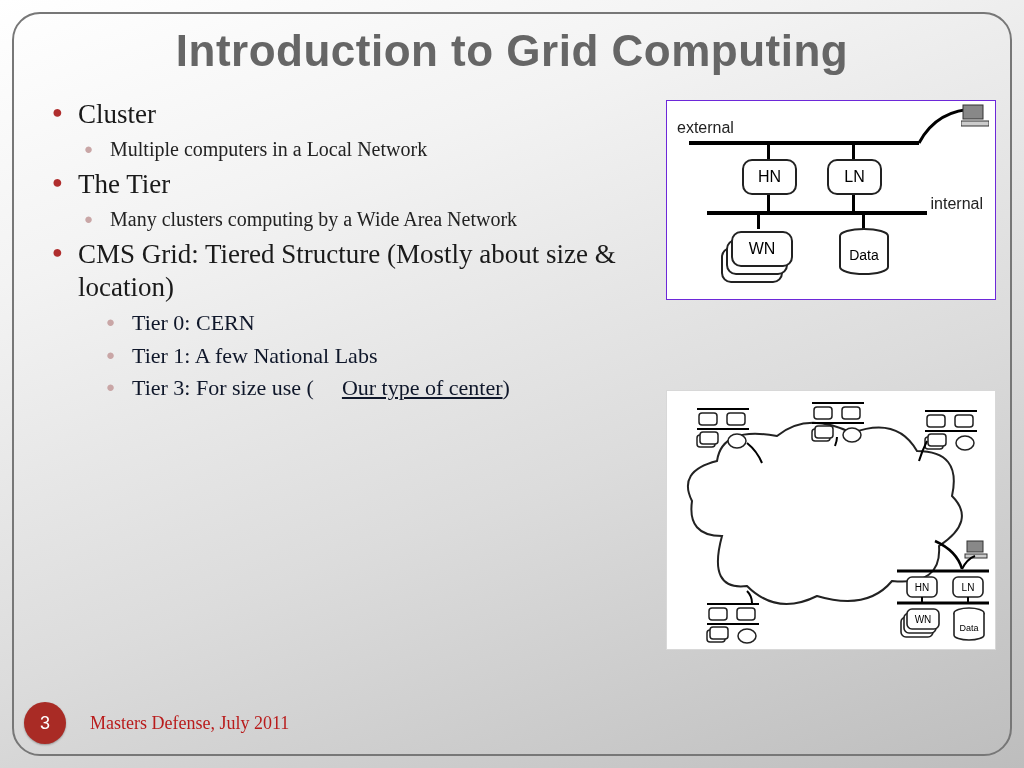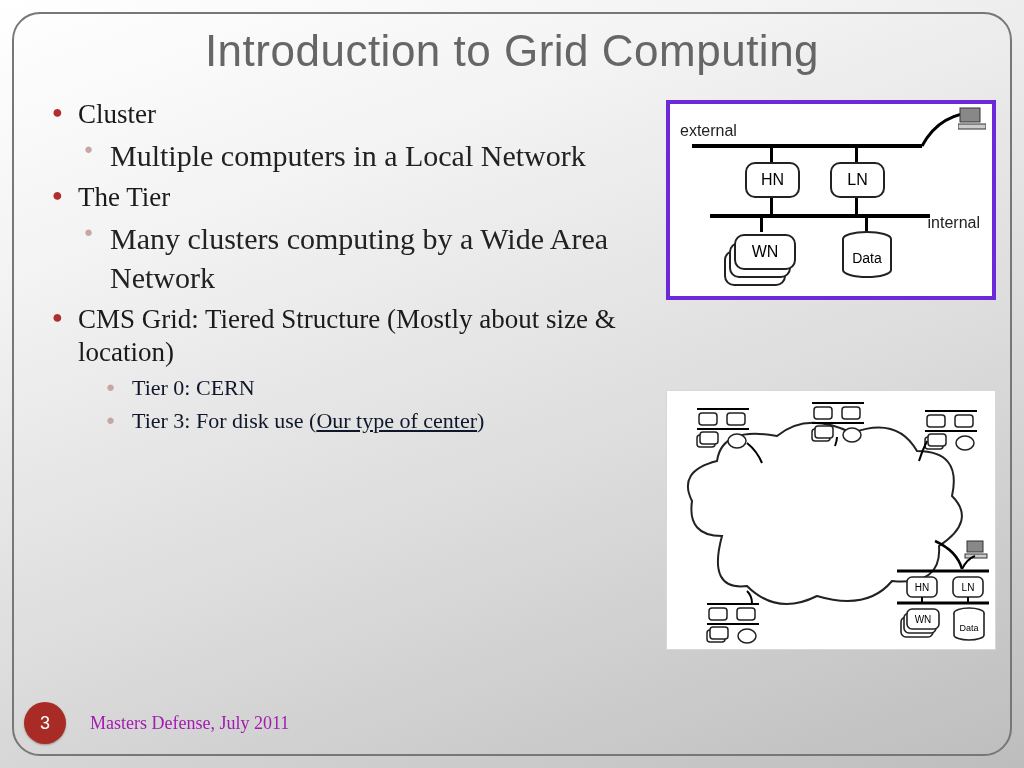--- a/index.html
+++ b/index.html
@@ -17,21 +17,21 @@
     border: 2px solid #777;
     border-radius: 28px;
     pointer-events: none;
   }
   .title {
     position: absolute;
     top: 26px;
     left: 0; right: 0;
     text-align: center;
     font-family: "Segoe UI", "Gill Sans", "Trebuchet MS", sans-serif;
-    font-weight: 400;
+    font-weight: 700;
     font-size: 44px;
     color: #666;
     letter-spacing: 0.5px;
   }
   .content {
     position: absolute;
     top: 98px;
     left: 48px;
     width: 590px;
     color: #1a1a1a;
@@ -54,21 +54,21 @@
     top: 3px;
     font-size: 18px;
   }
   ul.lvl2 {
     list-style: none;
     margin-top: 4px;
   }
   ul.lvl2 > li {
     position: relative;
     padding-left: 32px;
-    font-size: 30px;
+    font-size: 20px;
     margin-bottom: 6px;
     line-height: 1.3;
     color: #222;
   }
   ul.lvl2 > li::before {
     content: "●";
     color: #c9a6a6;
     position: absolute;
     left: 6px;
     top: 4px;
@@ -87,30 +87,30 @@
     color: #0f172a;
   }
   ul.lvl3 > li::before {
     content: "●";
     color: #c9a6a6;
     position: absolute;
     left: 28px;
     top: 4px;
     font-size: 15px;
   }
-  .underline { text-decoration: underline; }
+  .underline { text-decoration: underline; margin-left: 28px; }
 
   .diagram1 {
     position: absolute;
     top: 100px;
     right: 28px;
     width: 330px;
     height: 200px;
     background: #fff;
-    border: 4px solid #6d28d9;
+    border: 1px solid #6d28d9;
   }
   .diagram2 {
     position: absolute;
     top: 390px;
     right: 28px;
     width: 330px;
     height: 260px;
     background: #fff;
     border: 1px solid #d8d8d8;
   }
@@ -130,21 +130,21 @@
     font-size: 18px;
     display:flex; align-items:center; justify-content:center;
     box-shadow: 0 1px 2px rgba(0,0,0,0.3);
   }
   .footer-text {
     position: absolute;
     left: 90px;
     bottom: 34px;
     font-family: Georgia, serif;
     font-size: 18px;
-    color: #a21caf;
+    color: #b91c1c;
   }
 </style>
 </head>
 <body>
 
 <div class="slide-border"></div>
 
 <h1 class="title">Introduction to Grid Computing</h1>
 
 <div class="content">
@@ -158,29 +158,30 @@
     <li>
       <span>The Tier</span>
       <ul class="lvl2">
         <li>Many clusters computing by a Wide Area Network</li>
       </ul>
     </li>
     <li>
       <span>CMS Grid: Tiered Structure (Mostly about size &amp; location)</span>
       <ul class="lvl3">
         <li>Tier 0: CERN</li>
-        <li><span>Tier 3: For disk use (</span><span class="underline">Our type of center</span><span>)</span></li>
+        <li>Tier 1: A few National Labs</li>
+        <li><span>Tier 3: For size use (</span><span class="underline">Our type of center</span><span>)</span></li>
       </ul>
     </li>
   </ul>
 </div>
 
 <div class="diagram1">
   <span class="d1-label" style="left:10px; top:18px;">external</span>
-  <span class="d1-label" style="right:12px; top:110px;">internal</span>
+  <span class="d1-label" style="right:12px; top:94px;">internal</span>
 
   <div class="d1-line" style="left:22px; top:40px; width:230px; height:4px;"></div>
 
   <svg style="position:absolute; left:250px; top:6px; width:70px; height:40px;">
       <path d="M2 36 Q 20 2 60 2" stroke="#000" stroke-width="3" fill="none"></path>
     </svg>
 
   <svg class="d1-ws" style="right:6px; top:2px; width:28px; height:26px;">
     <rect x="2" y="2" width="20" height="14" fill="#888" stroke="#333"></rect>
       <rect x="0" y="18" width="28" height="5" fill="#ccc" stroke="#333"></rect>

